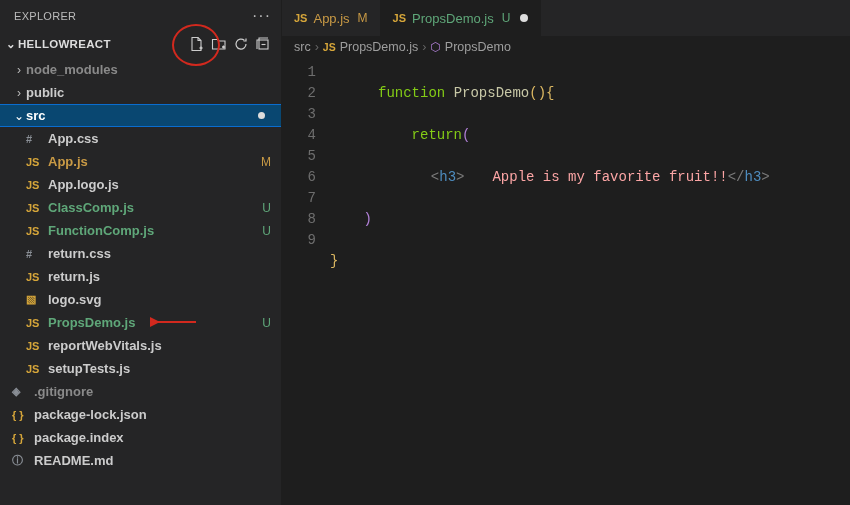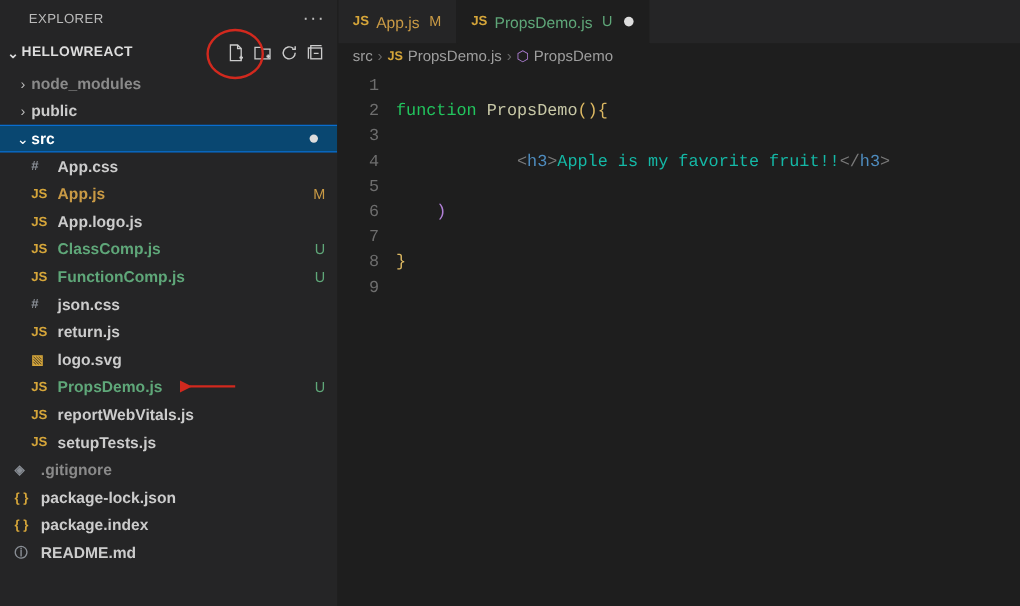--- a/index.html
+++ b/index.html
@@ -18,21 +18,21 @@
     width: 282px;
     background: #252526;
     display: flex;
     flex-direction: column;
     border-right: 1px solid #1e1e1e;
   }
   .explorer-header {
     display: flex;
     align-items: center;
     justify-content: space-between;
-    padding: 4px 10px 4px 24px;
+    padding: 4px 10px 4px 14px;
     font-size: 11px;
     letter-spacing: .3px;
     color: #bbb;
     height: 32px;
   }
   .ellipsis { font-size: 16px; color: #bbb; cursor: pointer; letter-spacing:1px;}
   .project-header {
     display: flex;
     align-items: center;
     padding: 2px 6px 2px 4px;
@@ -170,28 +170,28 @@
     text-align:right;
     padding-right:14px;
     color:#6e6e6e;
     user-select:none;
   }
   .code{
     flex:1;
     white-space:pre;
     color:#d4d4d4;
   }
-  .tk-kw { color:#22c55e;}   
+  .tk-kw { color:#84cc16;margin-left:48px;}   
   .tk-fn { color:#c8c8a7;}   
   .tk-pn { color:#c6c6c6;}   
   .tk-br1{ color:#dcb862;}   
   .tk-br2{ color:#b180d7;}   
   .tk-ang{ color:#7a7a7a;}   
   .tk-tag{ color:#4e8cbf;}   
-  .tk-txt{ color:#14b8a6;}
+  .tk-txt{ color:#fca5a5;margin-left:28px;}
   .tk-id { color:#8cc5ea;}
   .gutter div, .code div { height:21px;}
 </style>
 </head>
 <body>
 
 <div class="sidebar">
 
   <div class="explorer-header">
     <span>EXPLORER</span>
@@ -282,21 +282,21 @@
     <div class="tree-row">
       <span class="indent" style="width:26px"></span>
       <span class="fileicon ic-js">JS</span>
       <span class="label green">FunctionComp.js</span>
       <span class="badge badge-U">U</span>
     </div>
 
     <div class="tree-row">
       <span class="indent" style="width:26px"></span>
       <span class="fileicon ic-hash">#</span>
-      <span class="label">json.css</span>
+      <span class="label">return.css</span>
     </div>
 
     <div class="tree-row">
       <span class="indent" style="width:26px"></span>
       <span class="fileicon ic-js">JS</span>
       <span class="label">return.js</span>
     </div>
 
     <div class="tree-row">
       <span class="indent" style="width:26px"></span>
@@ -391,20 +391,21 @@
       <div>3</div>
       <div>4</div>
       <div>5</div>
       <div>6</div>
       <div>7</div>
       <div>8</div>
       <div>9</div>
     </div>
     <div class="code">
 <div><span class="tk-kw">function</span> <span class="tk-fn">PropsDemo</span><span class="tk-br1">()</span><span class="tk-br1">{</span></div>
+<div>    <span class="tk-kw">return</span><span class="tk-br2">(</span></div>
 <div>            <span class="tk-ang">&lt;</span><span class="tk-tag">h3</span><span class="tk-ang">&gt;</span><span class="tk-txt">Apple is my favorite fruit!!</span><span class="tk-ang">&lt;/</span><span class="tk-tag">h3</span><span class="tk-ang">&gt;</span></div>
 <div>    <span class="tk-br2">)</span></div>
 <div><span class="tk-br1">}</span></div>
 <div></div>
     </div>
   </div>
 
 </div>
 
 </body></html>

